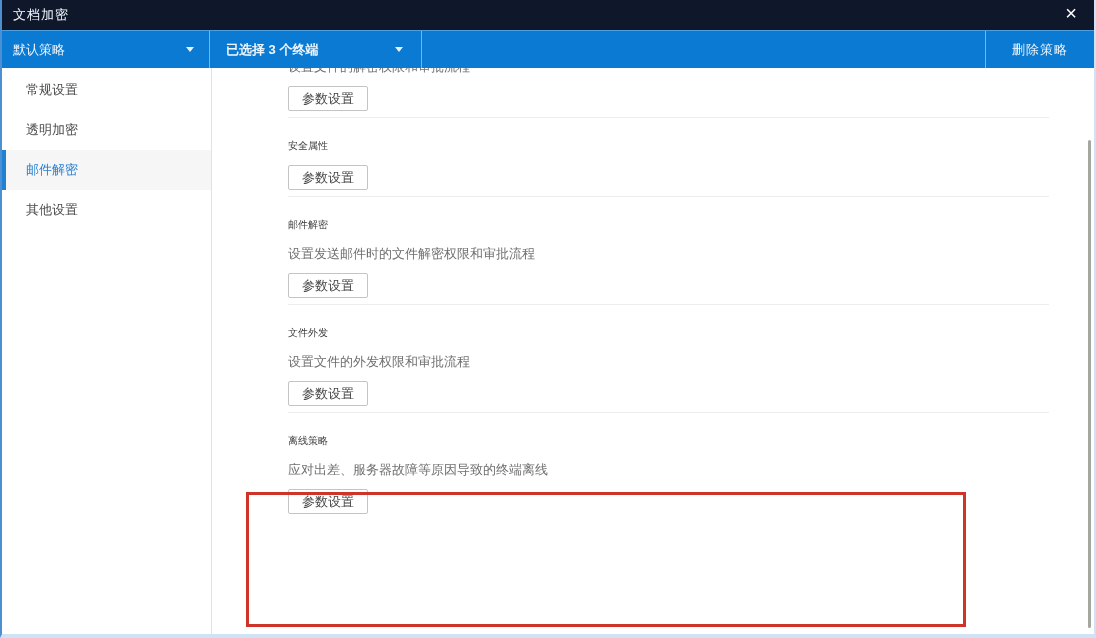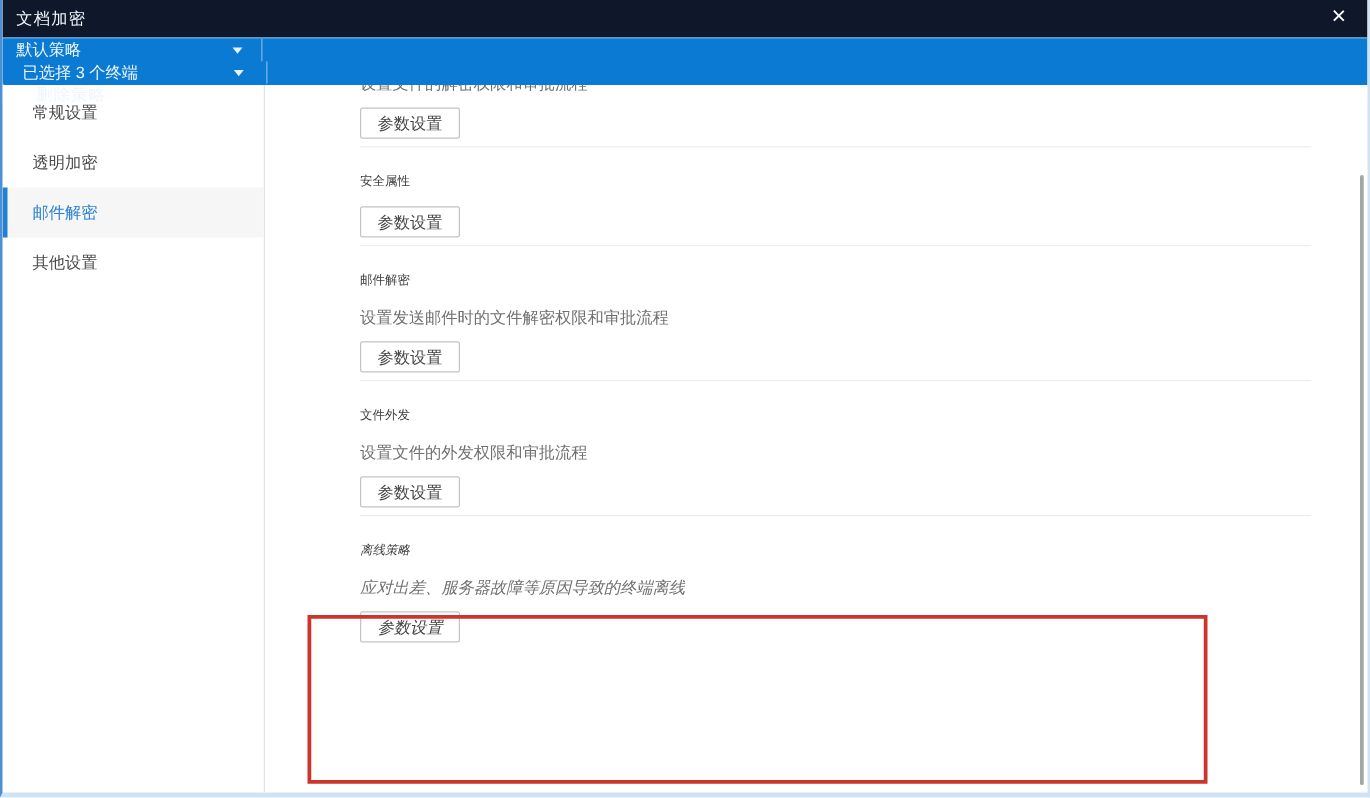--- a/index.html
+++ b/index.html
@@ -13,25 +13,25 @@
     height:30px;background:#0f172a;display:flex;align-items:center;padding:0 10px 0 11px;
   }
   .titlebar .title{color:#f2f8fd;font-size:13px;letter-spacing:1px;}
   .titlebar .close{
     margin-left:auto;color:#ffffff;font-size:20px;line-height:20px;width:26px;height:24px;
     text-align:center;cursor:pointer;font-weight:400;
   }
   
   .toolbar{
     height:38px;background:#0b7ad3;border-top:1px solid rgba(255,255,255,0.28);
-    display:flex;align-items:stretch;color:#eef6fd;font-size:13px;flex-direction:column;
+    display:flex;align-items:stretch;color:#eef6fd;font-size:13px;
   }
   .dropdown{display:flex;align-items:center;cursor:pointer;}
   .dd1{width:208px;padding:0 15px 0 11px;border-right:1px solid rgba(255,255,255,0.45);}
-  .dd2{width:212px;padding:0 18px 0 16px;border-right:1px solid rgba(255,255,255,0.45);}
+  .dd2{width:212px;padding:0 18px 0 16px;border-right:1px solid rgba(255,255,255,0.45);font-weight:bold;}
   .caret{
     margin-left:auto;width:0;height:0;
     border-left:4px solid transparent;border-right:4px solid transparent;
     border-top:5px solid #e8f2fb;
   }
   .toolbar-spacer{flex:1;}
   .delete-btn{
     width:109px;border-left:1px solid rgba(255,255,255,0.45);
     display:flex;align-items:center;justify-content:center;cursor:pointer;letter-spacing:1px;
   }
@@ -41,21 +41,21 @@
   .side-item{
     height:40px;line-height:40px;padding-left:24px;font-size:13px;color:#4a4a4a;cursor:pointer;
   }
   .side-item.active{
     background:#f6f6f6;border-left:4px solid #2280d3;padding-left:20px;color:#2a80d2;
   }
   
   .content{position:relative;flex:1;overflow:hidden;padding:0 45px 0 50px;}
   .section{border-bottom:1px solid #ededed;padding:21px 0 6px;}
   .section.partial{padding-top:0;}
-  .section.last{border-bottom:none;font-style:italic;}
+  .section.last{border-bottom:none;}
   .s-title{font-size:10px;line-height:14px;color:#3d3d3d;}
   .s-desc{margin-top:15px;font-size:13px;line-height:14px;color:#707070;}
   .section.partial .s-desc{margin-top:-8px;}
   .param-btn{
     margin-top:12px;display:inline-block;padding:5px 13px;font-size:13px;line-height:13px;
     border:1px solid #c4c4c4;border-radius:2px;color:#454545;background:#ffffff;cursor:pointer;
   }
   
   .highlight-box{
     position:absolute;left:8px;top:424px;width:720px;height:135px;

